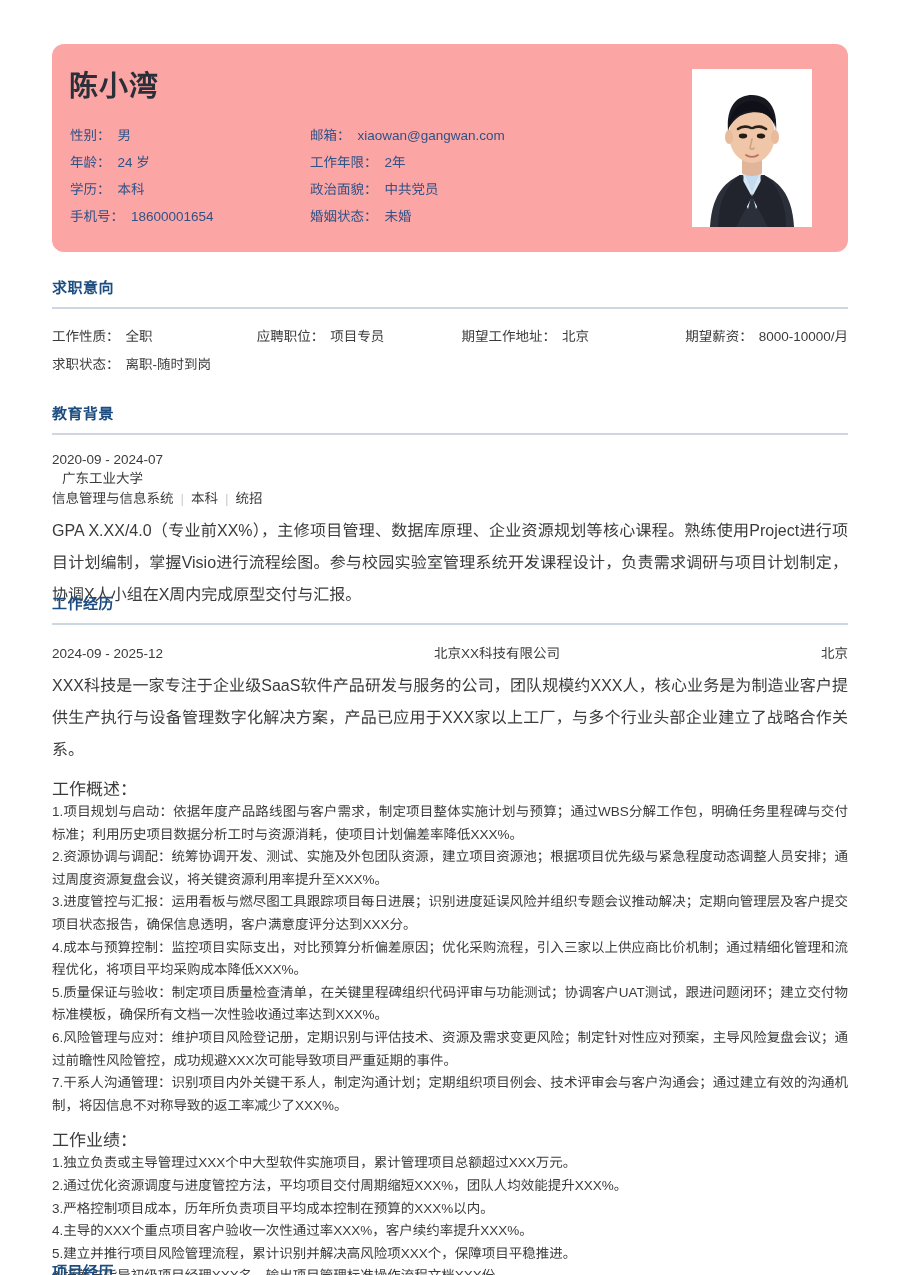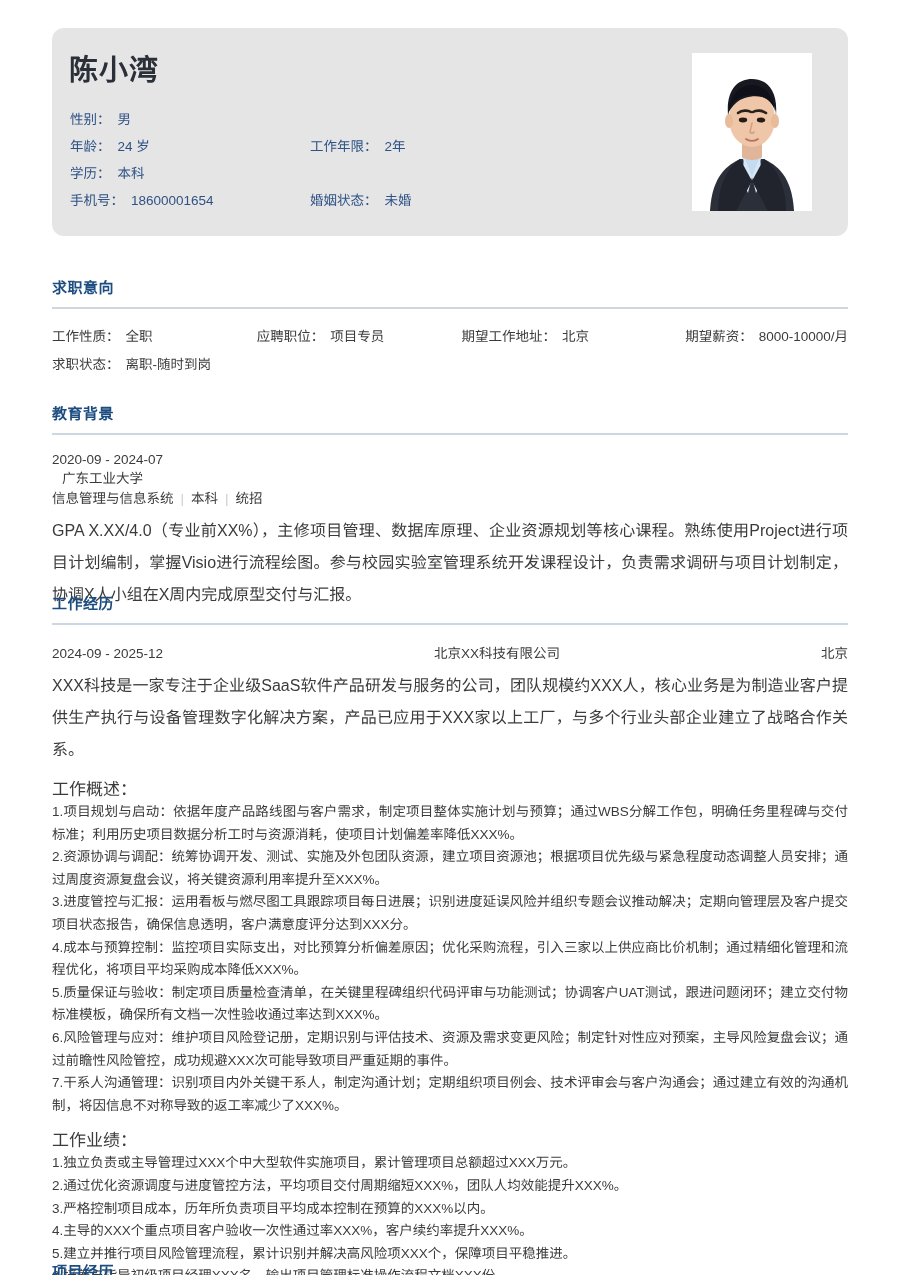--- a/index.html
+++ b/index.html
@@ -21,24 +21,24 @@
     height: 1275px;
     position: relative;
     box-sizing: border-box;
     padding: 0;
   }
 
   
   .header-card {
     position: absolute;
     left: 52px;
-    top: 28px;
+    top: 44px;
     width: 796px;
     height: 208px;
-    background: #e5e5e5;
+    background: #fca5a5;
     border-radius: 12px;
     box-sizing: border-box;
     text-align: right;
   }
   .name {
     position: absolute;
     left: 17px;
     top: 25px;
     font-size: 29px;
     font-weight: bold;
@@ -171,37 +171,45 @@
 
   <div class="header-card">
     <div class="name">陈小湾</div>
 
     <div class="info-grid">
       <div class="info-row">
         <div class="info-cell col-left">
           <span class="info-label">性别：</span>
           <span class="info-value">男</span>
         </div>
+        <div class="info-cell col-right">
+          <span class="info-label">邮箱：</span>
+          <span class="info-value">xiaowan@gangwan.com</span>
+        </div>
       </div>
 
       <div class="info-row">
         <div class="info-cell col-left">
           <span class="info-label">年龄：</span>
           <span class="info-value">24 岁</span>
         </div>
         <div class="info-cell col-right">
           <span class="info-label">工作年限：</span>
           <span class="info-value">2年</span>
         </div>
       </div>
 
       <div class="info-row">
         <div class="info-cell col-left">
           <span class="info-label">学历：</span>
           <span class="info-value">本科</span>
+        </div>
+        <div class="info-cell col-right">
+          <span class="info-label">政治面貌：</span>
+          <span class="info-value">中共党员</span>
         </div>
       </div>
 
       <div class="info-row">
         <div class="info-cell col-left">
           <span class="info-label">手机号：</span>
           <span class="info-value">18600001654</span>
         </div>
         <div class="info-cell col-right">
           <span class="info-label">婚姻状态：</span>

